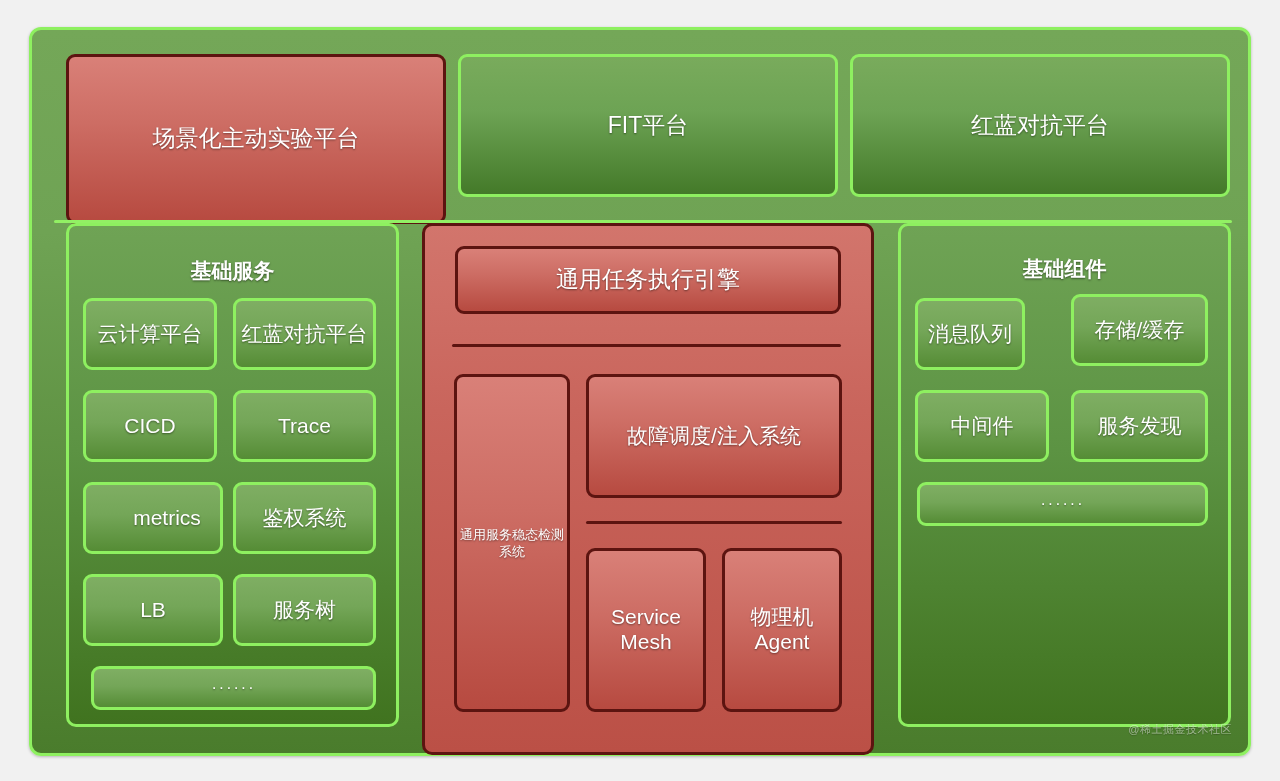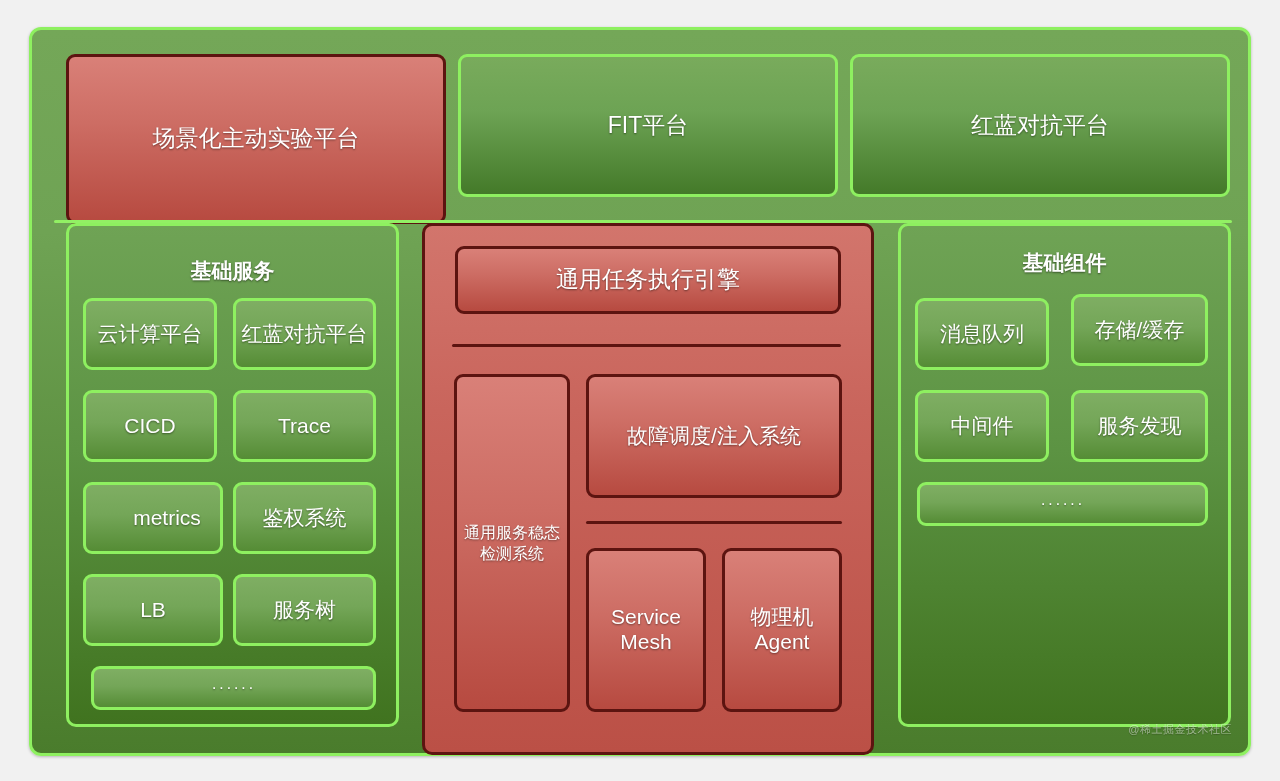--- a/index.html
+++ b/index.html
@@ -87,21 +87,21 @@
     right: 16px; bottom: 16px;
     color: rgba(255,255,255,.48);
     font-size: 11px;
     letter-spacing: .5px;
     text-shadow: 0 1px 1px rgba(0,0,0,.25);
     user-select: none;
   }
 
   .fs-24 { font-size: 23px; }
   .fs-21 { font-size: 21px; }
-  .fs-20 { font-size: 16px; }
+  .fs-20 { font-size: 13px; }
   .dots { letter-spacing: 2px; font-size: 16px; }
 </style>
 </head>
 <body>
 
 <div id="canvas">
 
   <div class="outer-frame">
 
     <div class="rbox fs-24" style="left:34px; top:24px; width:380px; height:170px;">场景化主动实验平台</div>
@@ -140,23 +140,23 @@
 
       <div class="rbox fs-21" style="left:161px; top:148px; width:256px; height:124px;">故障调度/注入系统</div>
 
       <div class="divider-red" style="left:161px; top:295px; width:256px;"></div>
 
       <div class="rbox fs-21" style="left:161px; top:322px; width:120px; height:164px;">Service Mesh</div>
       <div class="rbox fs-21" style="left:297px; top:322px; width:120px; height:164px;">物理机 Agent</div>
     </div>
 
     <div class="gpanel" style="left:866px; top:193px; width:333px; height:504px;">
-      <div class="panel-title" style="top:23px;">基础组件</div>
+      <div class="panel-title" style="top:29px;">基础组件</div>
 
-      <div class="gbox flat fs-21" style="left:14px; top:72px; width:134px; height:72px;">消息队列</div>
+      <div class="gbox flat fs-21" style="left:14px; top:72px; width:110px; height:72px;">消息队列</div>
       <div class="gbox flat fs-21" style="left:170px; top:68px; width:137px; height:72px;">存储/缓存</div>
 
       <div class="gbox flat fs-21" style="left:14px; top:164px; width:134px; height:72px;">中间件</div>
       <div class="gbox flat fs-21" style="left:170px; top:164px; width:137px; height:72px;">服务发现</div>
 
       <div class="gbox flat dots" style="left:16px; top:256px; width:291px; height:44px;">······</div>
     </div>
 
     <div class="watermark">@稀土掘金技术社区</div>
 

